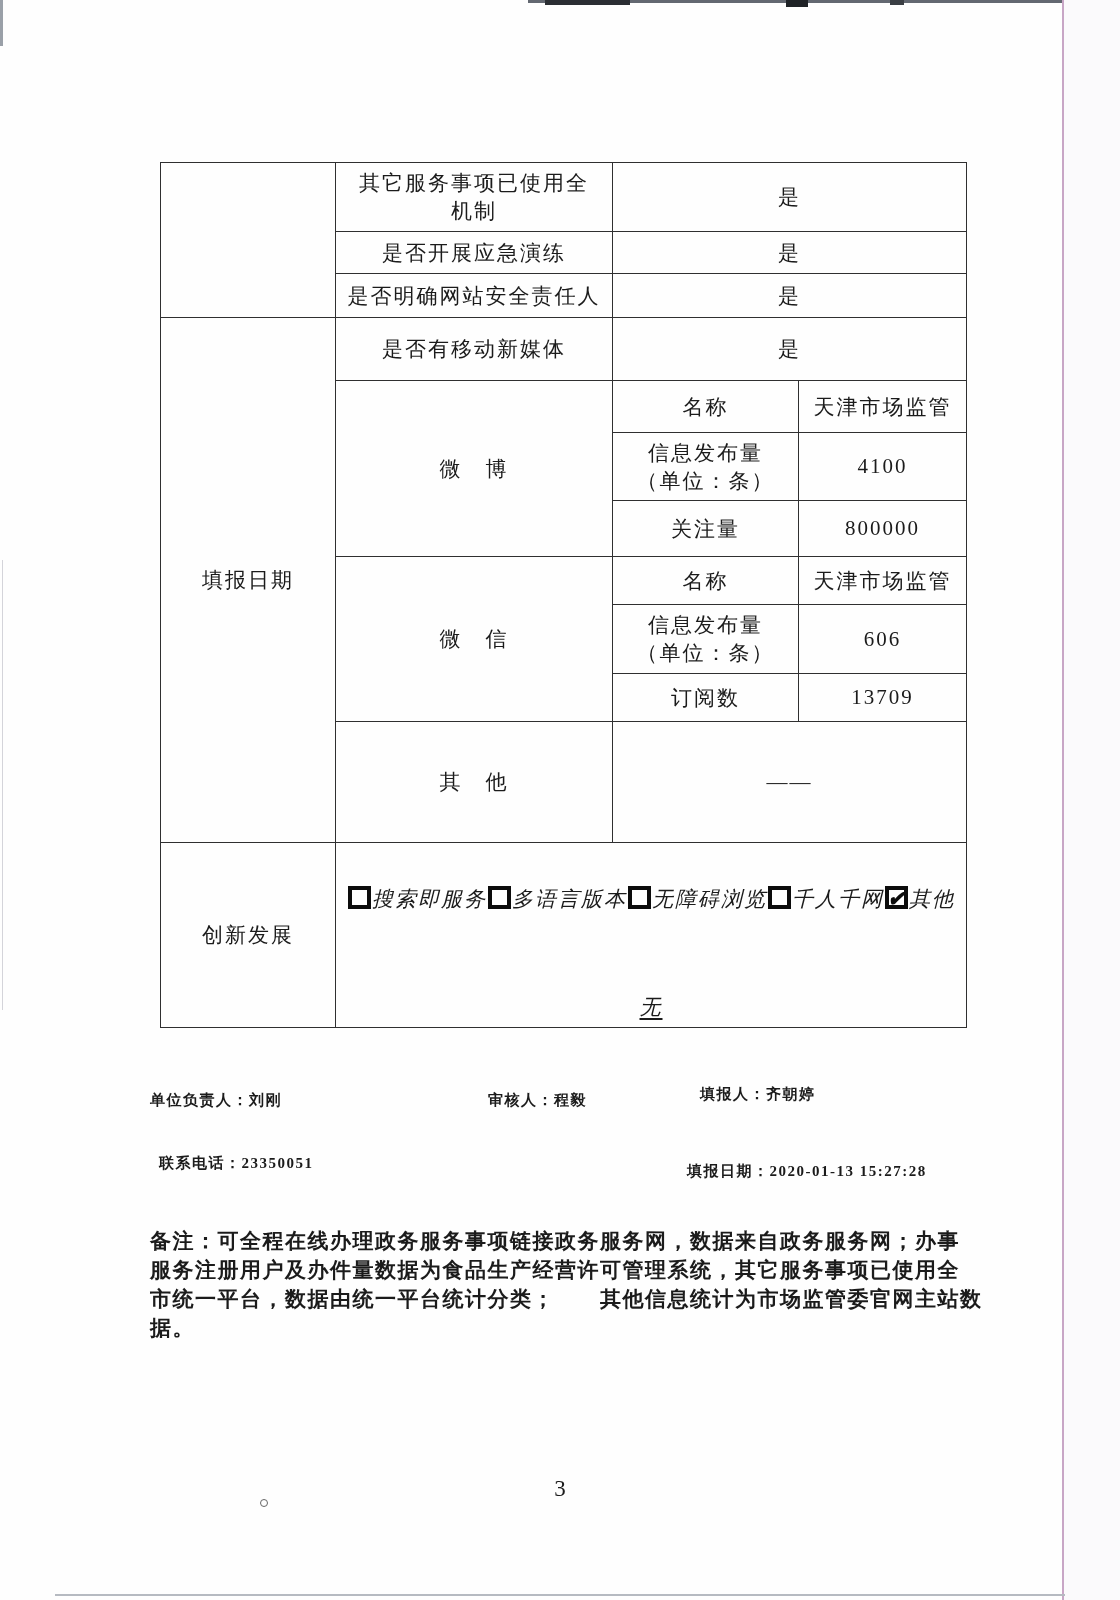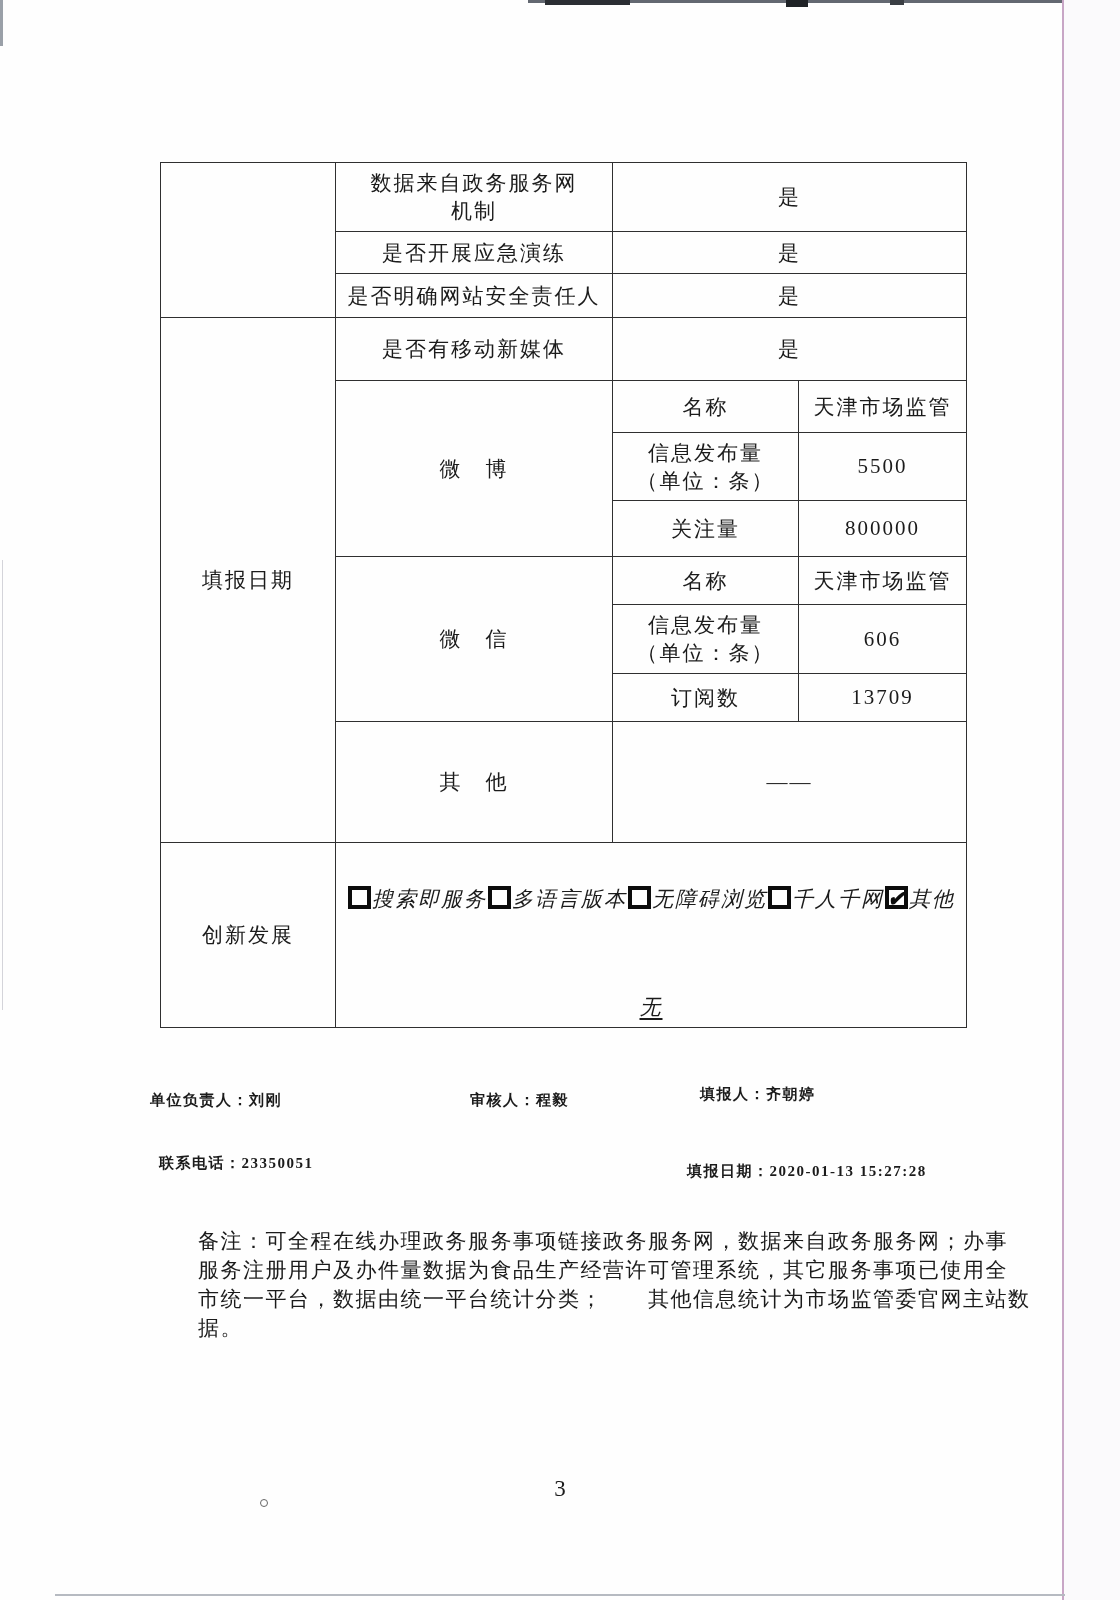--- a/index.html
+++ b/index.html
@@ -39,22 +39,22 @@
     font-size:22px;font-weight:700;color:#0c0c0c;letter-spacing:0;
   }
   .u{text-decoration:underline;text-underline-offset:4px;}
   
   .ftxt{
     position:absolute;font-size:15px;font-weight:700;
     letter-spacing:1.5px;line-height:26px;white-space:nowrap;
   }
   .remark{
     position:absolute;left:150px;top:1227px;width:845px;
-    font-size:21px;font-weight:400;letter-spacing:1.5px;
-    line-height:29px;white-space:pre-line;margin-left:48px;
+    font-size:21px;font-weight:700;letter-spacing:1.5px;
+    line-height:29px;white-space:pre-line;
   }
   .pageno{
     position:absolute;left:0;top:1476px;width:1120px;
     text-align:center;font-size:23px;letter-spacing:0;
   }
 </style>
 </head>
 <body>
 
 <div class="art" style="left:528px;top:0;width:592px;height:3px;background:#636871;"></div>
@@ -71,21 +71,21 @@
 <table class="report">
   <colgroup>
     <col style="width:175px">
       <col style="width:277px">
       <col style="width:186px">
       <col style="width:168px">
   </colgroup>
   <tbody>
       <tr style="height:69px">
     <td rowspan="3"></td>
-    <td>数据来自政务服务网
+    <td>其它服务事项已使用全
 机制</td>
     <td colspan="2">是</td>
   </tr>
   <tr style="height:42px">
     <td>是否开展应急演练</td>
     <td colspan="2">是</td>
   </tr>
   <tr style="height:44px">
     <td>是否明确网站安全责任人</td>
     <td colspan="2">是</td>
@@ -97,21 +97,21 @@
     <td colspan="2">是</td>
   </tr>
   <tr style="height:52px">
     <td rowspan="3">微　博</td>
     <td>名称</td>
     <td>天津市场监管</td>
   </tr>
   <tr style="height:68px">
     <td>信息发布量
 （单位：条）</td>
-    <td>5500</td>
+    <td>4100</td>
   </tr>
   <tr style="height:56px">
     <td>关注量</td>
     <td>800000</td>
   </tr>
   <tr style="height:48px">
     <td rowspan="3">微　信</td>
     <td>名称</td>
     <td>天津市场监管</td>
   </tr>
@@ -134,21 +134,21 @@
     <td colspan="3" class="innov-content">
       <span class="cbx" data-checked="false"></span><span>搜索即服务</span><span class="cbx" data-checked="false"></span><span>多语言版本</span><span class="cbx" data-checked="false"></span><span>无障碍浏览</span><span class="cbx" data-checked="false"></span><span>千人千网</span><span class="cbx" data-checked="true"></span><span>其他</span>
       <br>
       <span class="u">无</span>
     </td>
   </tr>
 </tbody>
   </table>
 
 <div class="ftxt" style="left:150px;top:1087px;">单位负责人：刘刚</div>
-<div class="ftxt" style="left:470px;top:1087px;">审核人：程毅</div>
+<div class="ftxt" style="left:488px;top:1087px;">审核人：程毅</div>
 <div class="ftxt" style="left:700px;top:1081px;">填报人：齐朝婷</div>
 <div class="ftxt" style="left:159px;top:1150px;">联系电话：23350051</div>
 <div class="ftxt" style="left:687px;top:1150px;margin-top:8px;">填报日期：2020-01-13 15:27:28</div>
 <div class="remark">备注：可全程在线办理政务服务事项链接政务服务网，数据来自政务服务网；办事
 服务注册用户及办件量数据为食品生产经营许可管理系统，其它服务事项已使用全
 市统一平台，数据由统一平台统计分类；　　其他信息统计为市场监管委官网主站数
 据。</div>
 <div class="pageno">3</div>
 
 </body></html>

